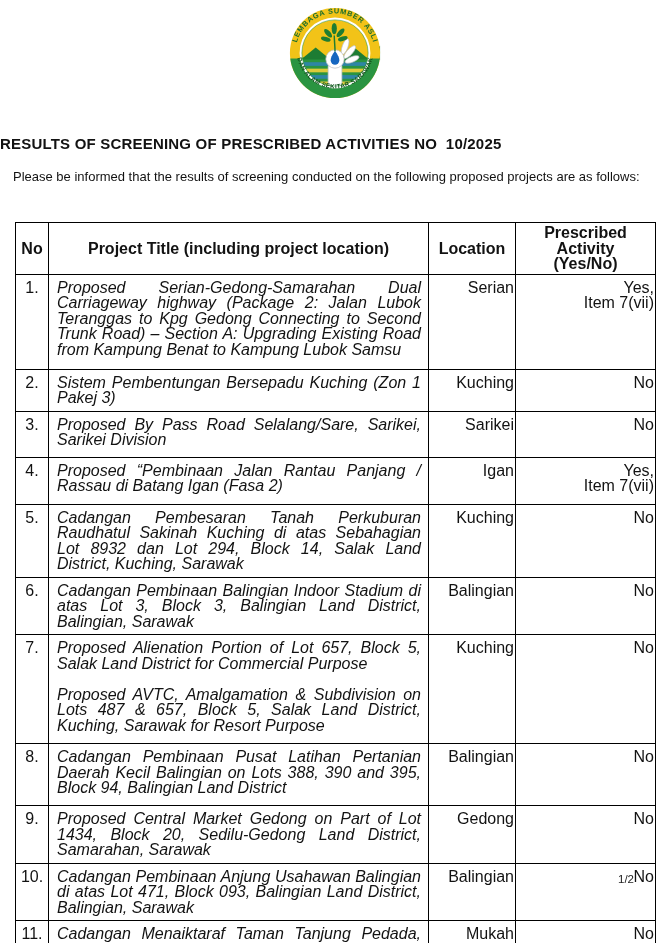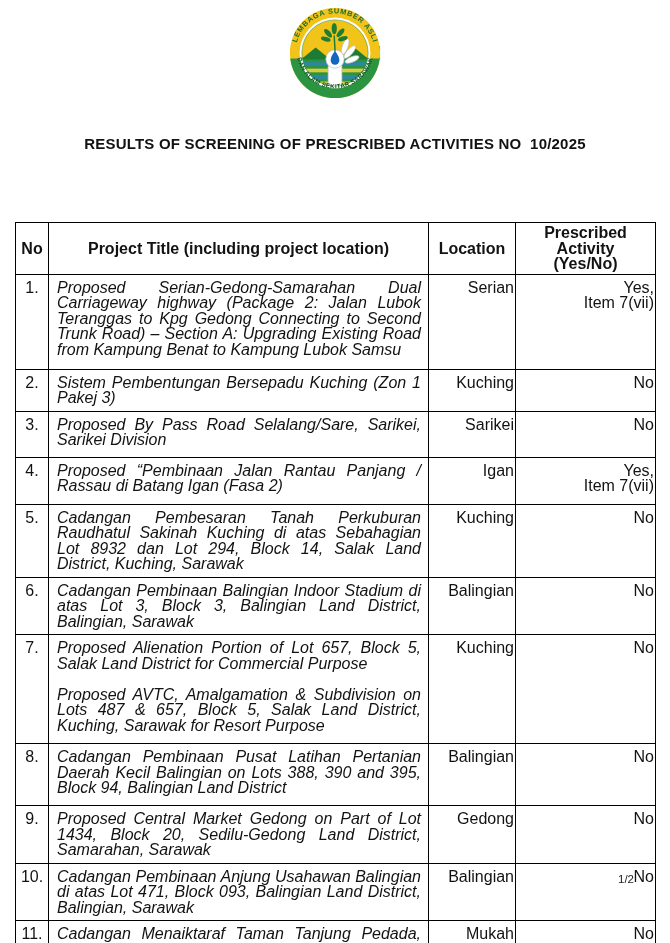--- a/index.html
+++ b/index.html
@@ -10,21 +10,21 @@
     font-family:"Liberation Sans", sans-serif;
     color:#121212;
     overflow:hidden;
   }
   .logo-wrap{
     position:absolute;top:7px;left:0;width:100%;
     text-align:center;
   }
   .doc-title{
     position:absolute;top:135px;left:0;width:100%;
-    text-align:center;
+    text-align:left;
     font-size:15px;font-weight:bold;
     letter-spacing:0.2px;
     white-space:pre-wrap;
   }
   .intro{
     position:absolute;top:168px;left:13px;width:645px;
     font-size:13px;line-height:18px;
     text-align:justify;
   }
   table.screening{
@@ -136,20 +136,21 @@
         <textPath href="#arcTop" startOffset="50%" text-anchor="middle">LEMBAGA SUMBER ASLI</textPath>
       </text>
       <text font-family="Liberation Sans, sans-serif" font-size="6.8" font-weight="bold" letter-spacing="0.4" fill="#14531f">
         <textPath href="#arcBottom" startOffset="50%" text-anchor="middle">DAN ALAM SEKITAR SARAWAK</textPath>
       </text>
     </svg>
   </div>
 
   <div class="doc-title">RESULTS OF SCREENING OF PRESCRIBED ACTIVITIES NO  10/2025</div>
 
+  <div class="intro">Please be informed that the results of screening conducted on the following proposed projects are as follows:</div>
 
   <table class="screening">
     <colgroup>
       <col style="width:33px">
         <col style="width:380px">
         <col style="width:87px">
         <col style="width:140px">
     </colgroup>
     <thead>
       <tr class="hdr">

